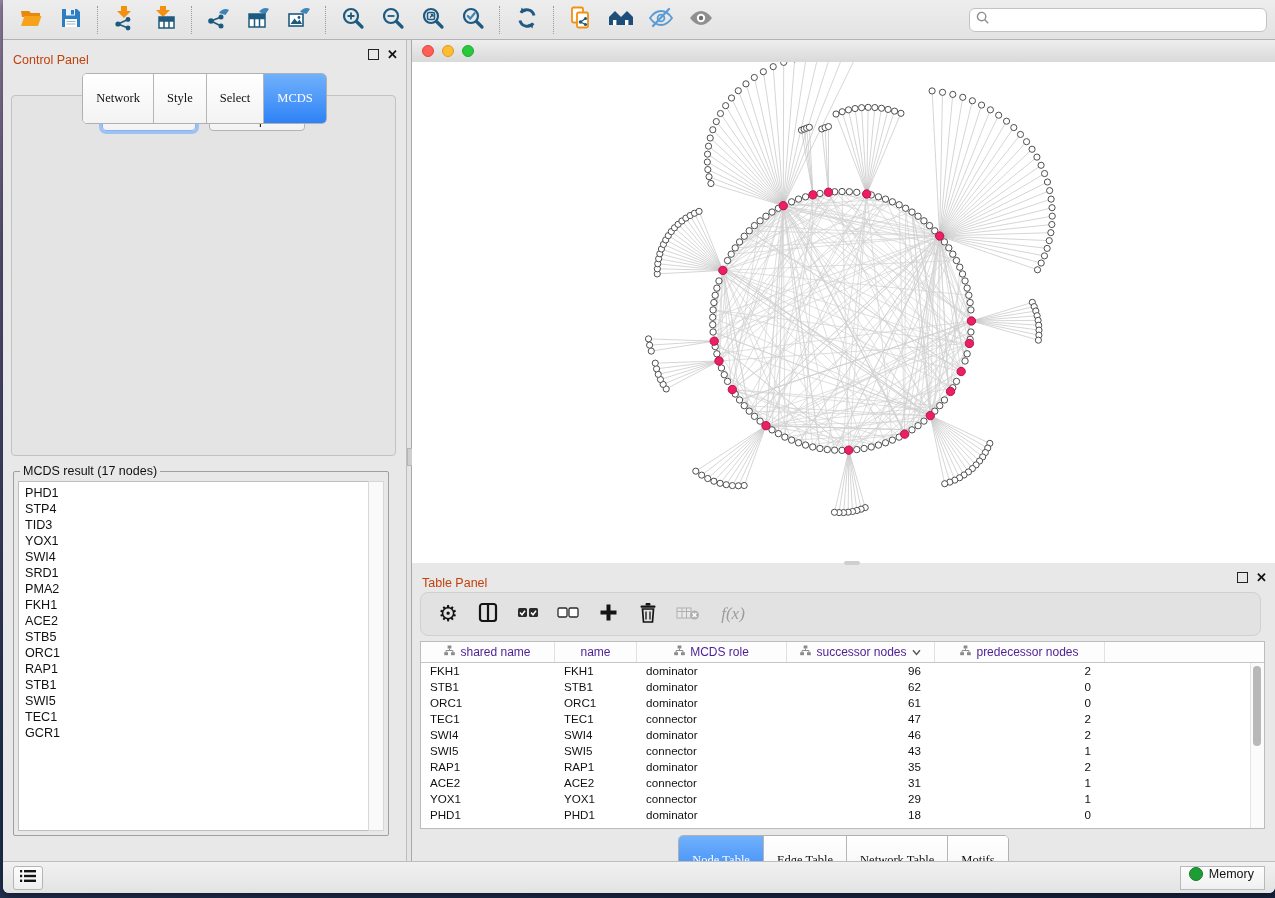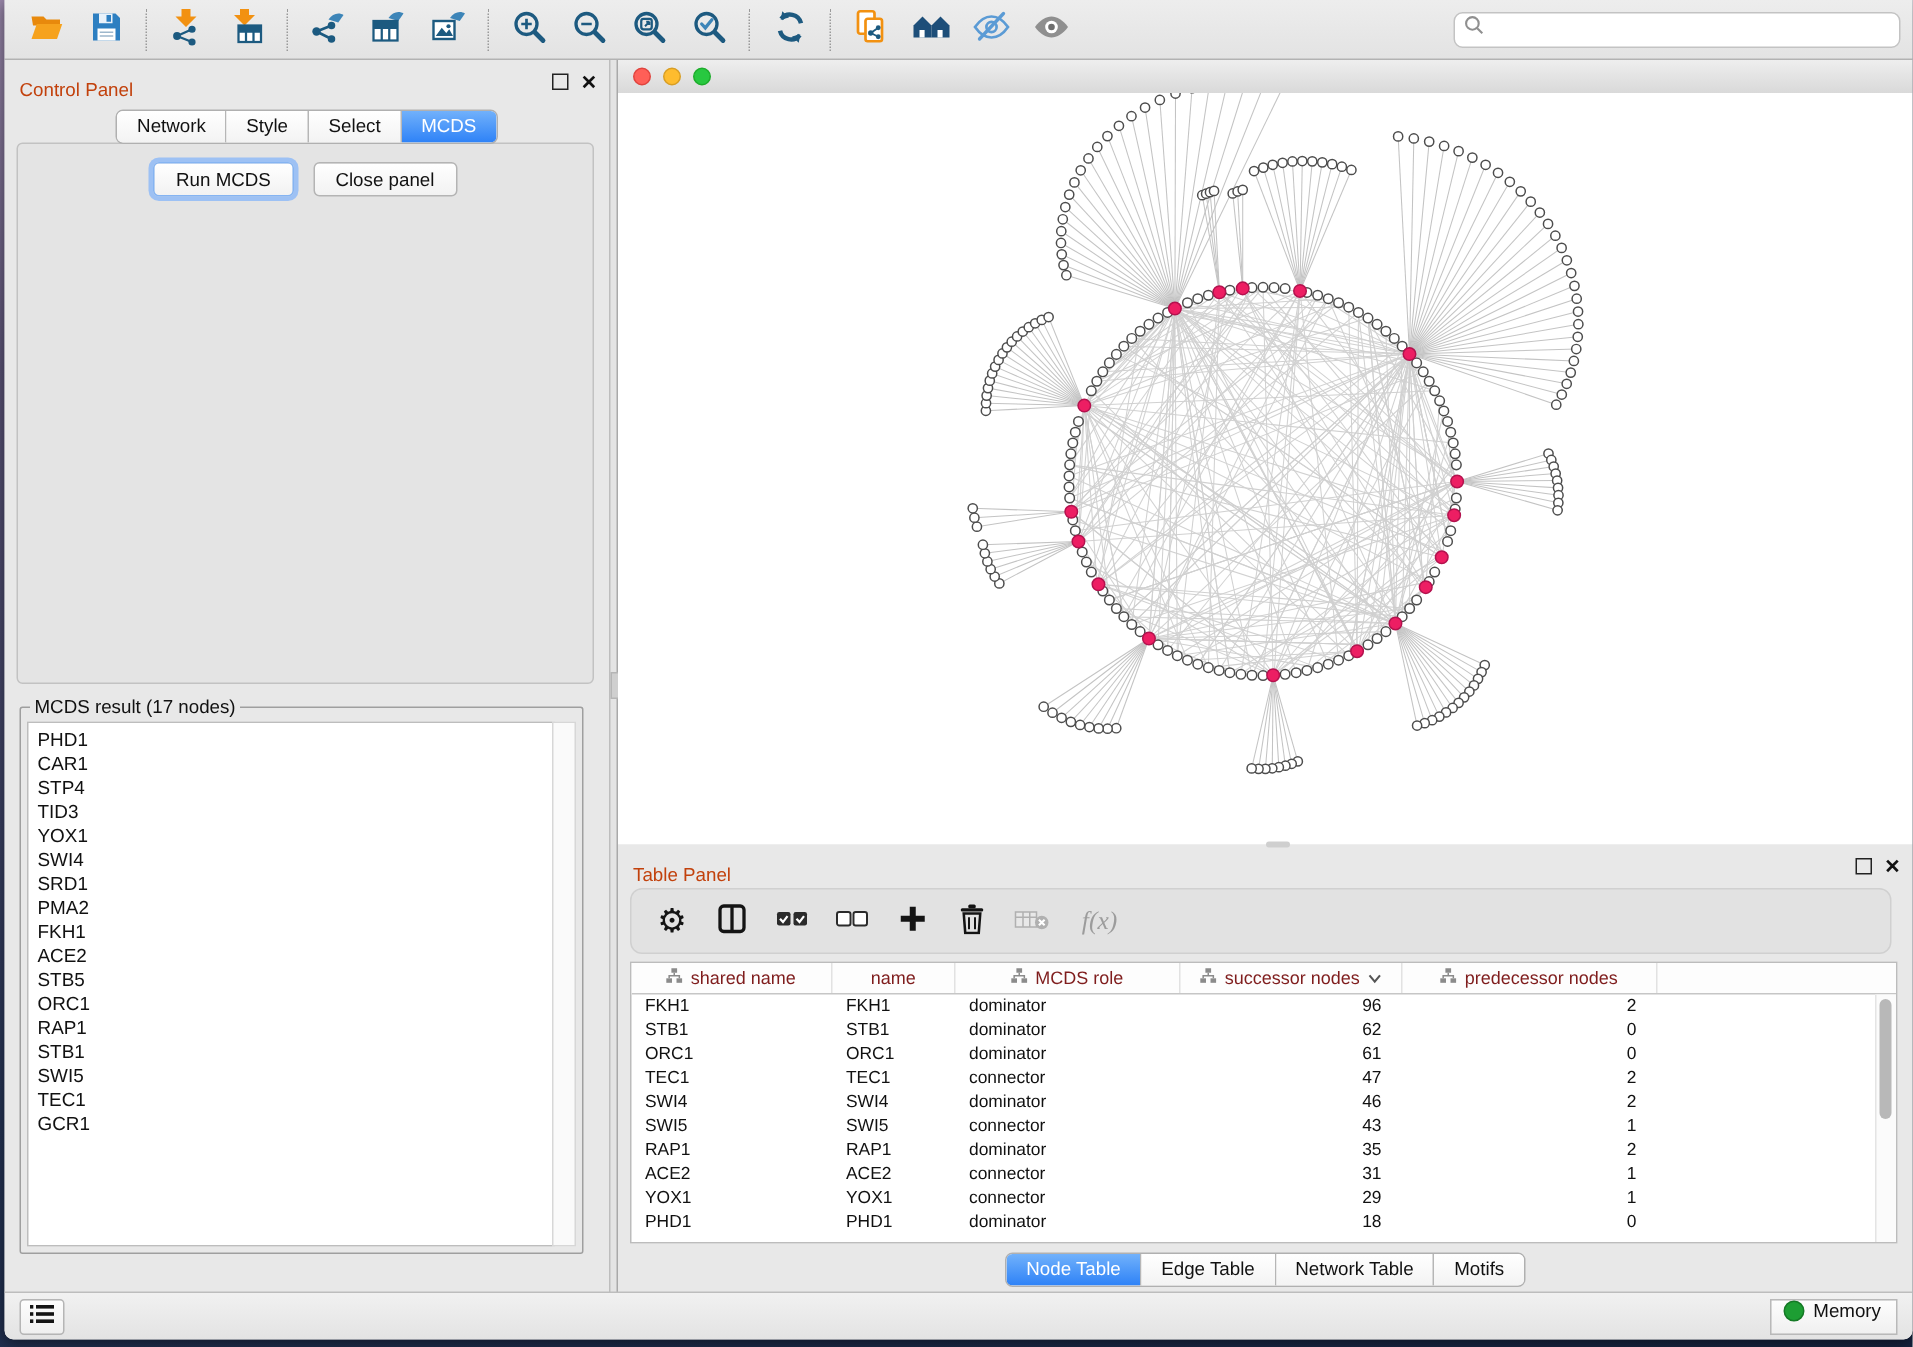--- a/index.html
+++ b/index.html
@@ -32,21 +32,21 @@
   .search-wrap input{border:none;outline:none;flex:1;font:12px "Liberation Sans",sans-serif;background:transparent;}
   
   .panel-head{height:24px;display:flex;align-items:center;padding:2px 8px 0 10px;}
   .panel-title{font-size:12.5px;color:#c2410c;margin-top:12px;}
   .ph-icons{margin-left:auto;display:flex;align-items:center;gap:8px;}
   .float-ic{width:9px;height:9px;border:1.6px solid #222;display:inline-block;}
   .close-ic{font-size:13px;font-weight:bold;color:#111;line-height:9px;}
   
   .control-panel{position:absolute;left:0;top:40px;width:403px;bottom:31px;background:#e8e8e8;}
   .seg{display:flex;border:1px solid #b0b0b0;border-radius:5px;overflow:hidden;background:#fff;width:max-content;}
-  .seg .tab{padding:2px 13px;font-size:12.5px;color:#111;background:linear-gradient(#ffffff,#f3f3f3);border-right:1px solid #b6b6b6;line-height:17px;white-space:nowrap;}
+  .seg .tab{padding:16px 13px;font-size:12.5px;color:#111;background:linear-gradient(#ffffff,#f3f3f3);border-right:1px solid #b6b6b6;line-height:17px;white-space:nowrap;font-family:Liberation Serif, serif;}
   .seg .tab:last-child{border-right:none;}
   .seg .tab.active{background:linear-gradient(#71b1fb,#2e82f7);color:#fff;}
   .cp-tabs-row{position:absolute;left:0;top:33px;width:100%;display:flex;justify-content:center;z-index:2;}
   .cp-content{
     position:absolute;left:8px;top:55px;width:385px;height:361px;
     background:#e4e4e4;border:1px solid #c2c2c2;border-radius:4px;box-sizing:border-box;
   }
   .opt-label{margin-top:24px;text-align:center;font-size:12.8px;color:#111;}
   .dropdown{
     margin:11px auto 0 auto;width:313px;height:23px;background:#fff;border:1px solid #b5b5b5;border-radius:4px;
@@ -105,21 +105,21 @@
     display:flex;align-items:center;padding-left:12px;gap:10px;
   }
   .tp-btn{width:30px;height:30px;border:none;background:transparent;display:flex;align-items:center;justify-content:center;padding:0;}
   .gear-glyph{font-size:22px;color:#141414;line-height:22px;}
   .fx-label{font-family:"Liberation Serif",serif;font-style:italic;font-size:17px;color:#9c9c9c;margin-left:10px;}
   .tbl-wrap{
     position:absolute;left:8px;top:78px;width:845px;height:188px;background:#fff;
     border:1px solid #bcbcbc;box-sizing:border-box;overflow:hidden;
   }
   .thead{display:flex;height:20px;border-bottom:1px solid #c6c6c6;background:#fdfdfd;}
-  .th{display:flex;align-items:center;justify-content:center;gap:5px;border-right:1px solid #e2e2e2;box-sizing:border-box;font-size:12px;color:#7f1d1d;}
+  .th{display:flex;align-items:center;justify-content:center;gap:5px;border-right:1px solid #e2e2e2;box-sizing:border-box;font-size:12px;color:#4c1d95;}
   .th.fill{flex:1;border-right:none;}
   .tr{display:flex;height:16px;}
   .td{font-size:11.6px;color:#111;box-sizing:border-box;padding-left:9px;line-height:16px;white-space:nowrap;overflow:hidden;}
   .td.num{text-align:right;padding-right:14px;padding-left:0;}
   .c0{width:134px;}.c1{width:82px;}.c2{width:150px;}.c3{width:148px;}.c4{width:170px;}
   .tbl-scroll{position:absolute;right:0;top:21px;bottom:0;width:13px;background:#fbfbfb;border-left:1px solid #e4e4e4;}
   .tbl-thumb{position:absolute;left:2px;top:3px;width:8px;height:80px;background:#b8b8b8;border-radius:5px;}
   .tp-tabs-row{position:absolute;left:0;right:0;top:272px;display:flex;justify-content:center;}
   
   .status-bar{
@@ -309,21 +309,20 @@
       <div class="btn-row">
         <button class="mac-btn focused">Run MCDS</button>
         <button class="mac-btn">Close panel</button>
       </div>
     </div>
     <fieldset class="result-box">
       <legend>MCDS result (17 nodes)</legend>
       <div style="position:relative;width:100%;height:100%;">
         <div class="result-list" id="result-list">
             <div class="result-item">PHD1</div>
-            <div class="result-item">CAR1</div>
             <div class="result-item">STP4</div>
             <div class="result-item">TID3</div>
             <div class="result-item">YOX1</div>
             <div class="result-item">SWI4</div>
             <div class="result-item">SRD1</div>
             <div class="result-item">PMA2</div>
             <div class="result-item">FKH1</div>
             <div class="result-item">ACE2</div>
             <div class="result-item">STB5</div>
             <div class="result-item">ORC1</div>

